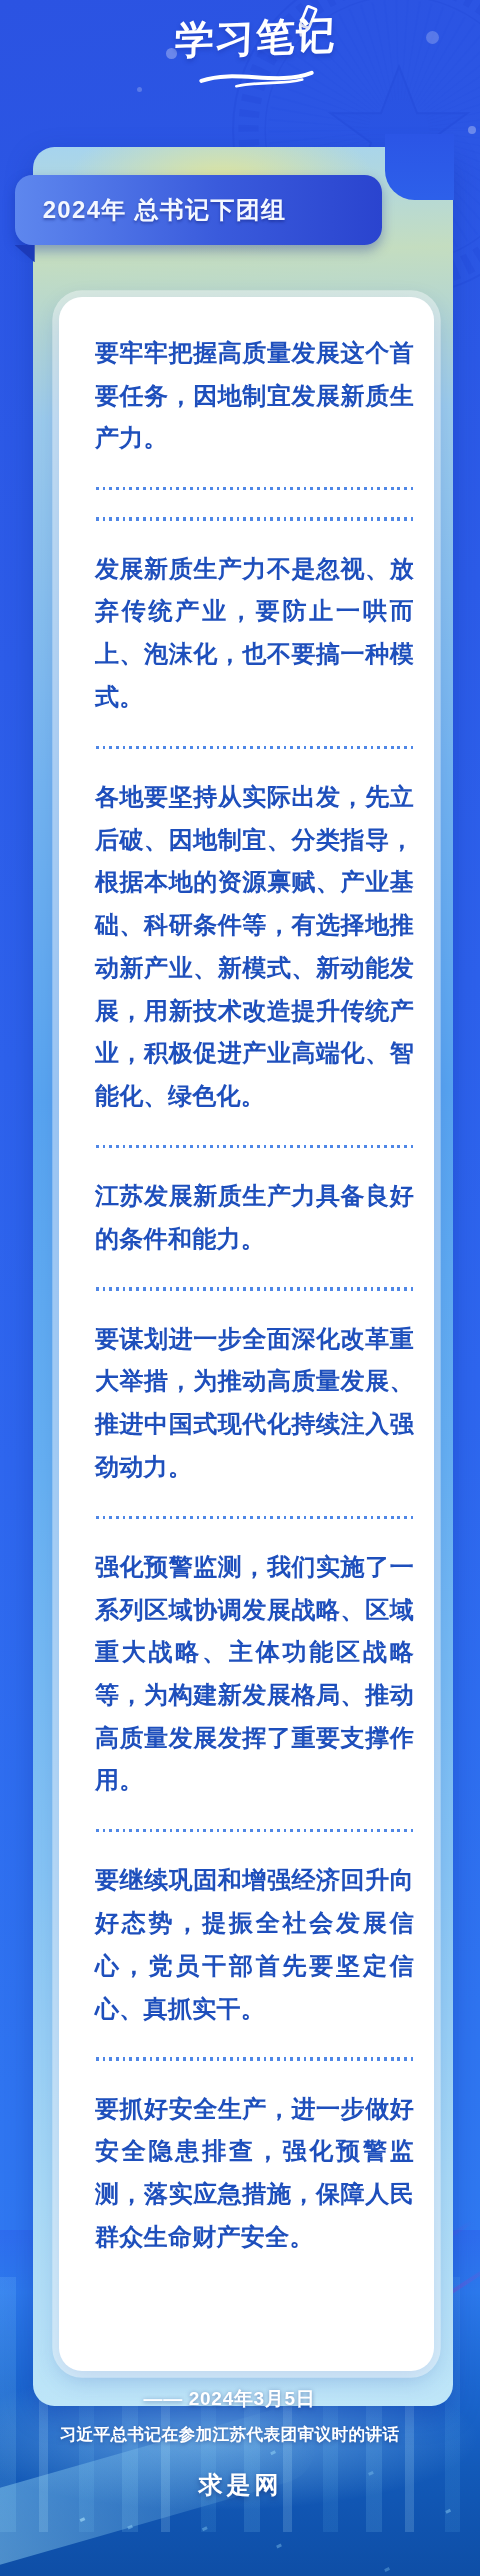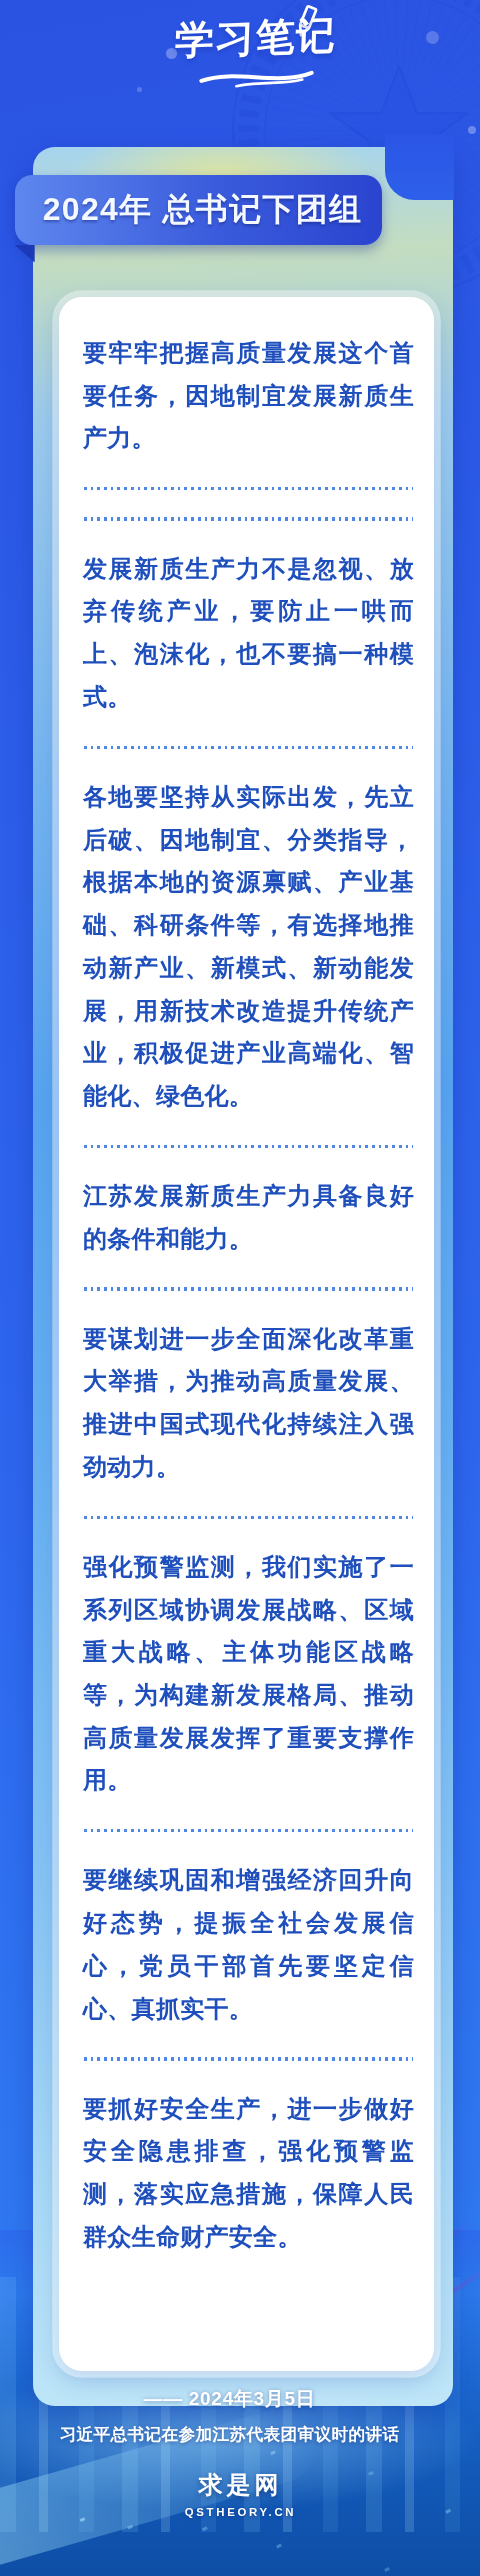--- a/index.html
+++ b/index.html
@@ -68,31 +68,31 @@
     border-bottom-left-radius:29.5px;
   }
   
   .ribbon{
     position:absolute;left:14.7px;top:175px;width:367px;height:70px;border-radius:17.4px;
     background:linear-gradient(90deg,#5e87ee 0%,#3a5bdc 55%,#2a44cf 100%);
     display:flex;align-items:center;padding-left:28px;box-sizing:border-box;
     box-shadow:0 5.4px 12px rgba(18,40,150,.35);
   }
   .ribbon-title{
-    font-size:32px;font-weight:900;color:#f4f8ff;letter-spacing:1.3px;
+    font-size:24px;font-weight:900;color:#f4f8ff;letter-spacing:1.3px;
     text-shadow:0 2px 2.7px rgba(16,32,120,.45);
   }
   .fold{
     position:absolute;left:14.7px;top:245px;width:20px;height:17.4px;background:#1c3ab8;
     clip-path:polygon(0 0,100% 0,100% 100%);
   }
   
   .card{
     position:absolute;left:59px;top:297px;width:375px;height:2074px;border-radius:23px;
-    background:#ffffff;box-sizing:border-box;padding:35px 20px 0 24px;overflow:hidden;
+    background:#ffffff;box-sizing:border-box;padding:35px 20px 0 36px;overflow:hidden;
     box-shadow:0 0 0 6.7px rgba(255,255,255,.42), 0 8px 23px rgba(25,60,170,.25);
   }
   .quote{
     margin:0;font-size:24px;line-height:1.78;font-weight:700;color:#1e4fbc;
     text-align:justify;letter-spacing:0.3px;
   }
   .divider{
     height:3.3px;margin:27px 0.7px;
     background:repeating-linear-gradient(90deg,#4f87e6 0 2.7px,transparent 2.7px 6.7px);
   }
@@ -175,15 +175,14 @@
   <p class="quote">要抓好安全生产，进一步做好安全隐患排查，强化预警监测，落实应急措施，保障人民群众生命财产安全。</p>
 </div>
 
 <div class="attribution">
   <div class="attr-date">—— 2024年3月5日</div>
   <div class="attr-source">习近平总书记在参加江苏代表团审议时的讲话</div>
 </div>
 
 <div class="footer-logo">
   <div class="site-name">求是网</div>
-  <div class="site-url">QSTHEORY.CN</div>
 </div>
 
 
 </body></html>

